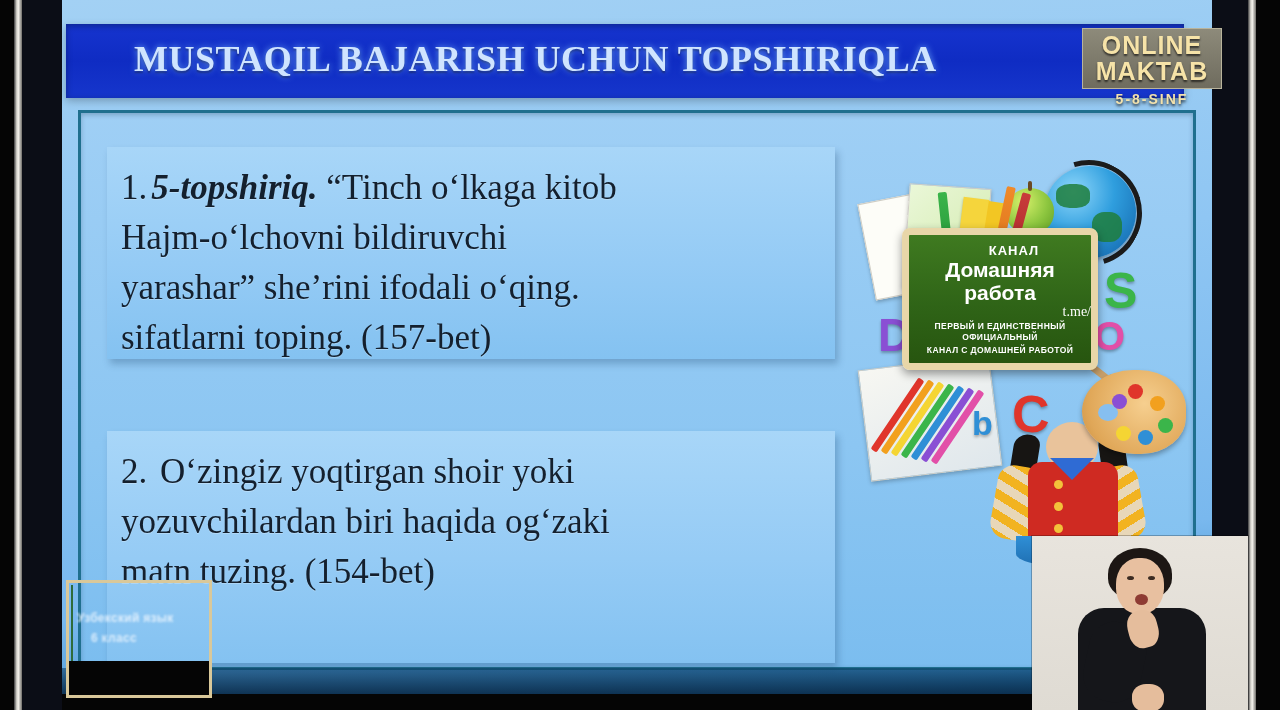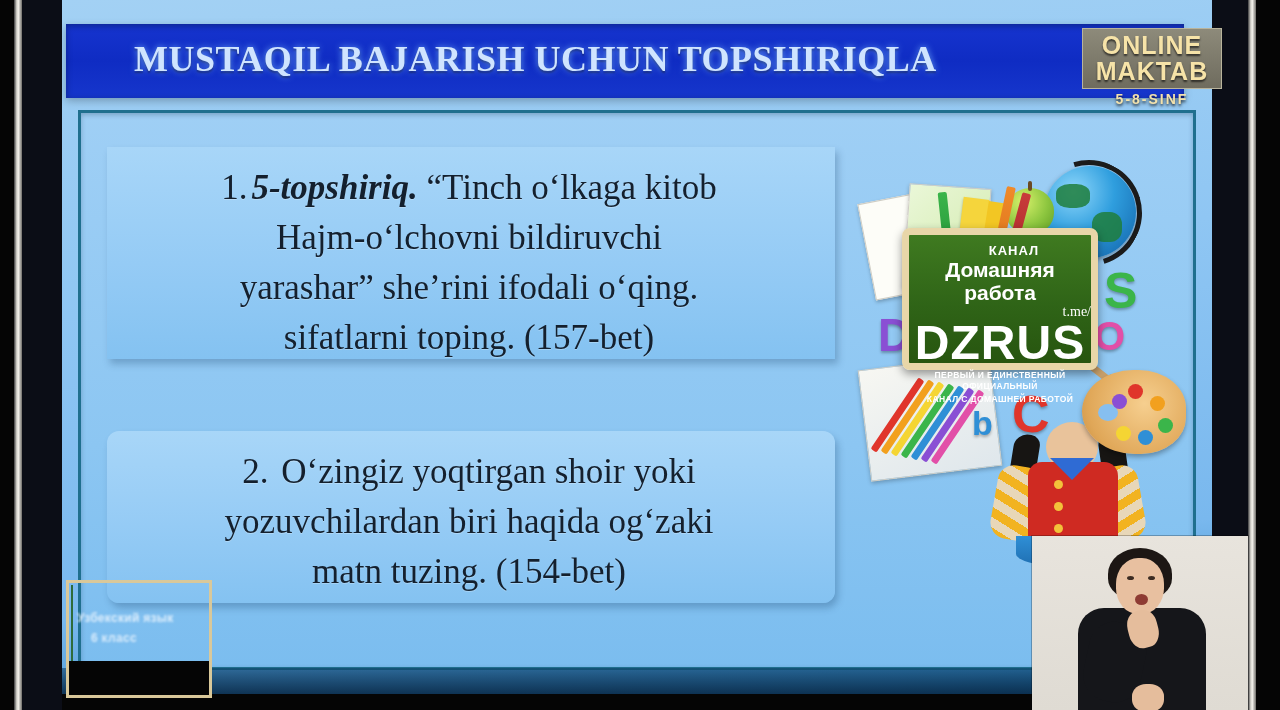--- a/index.html
+++ b/index.html
@@ -33,23 +33,23 @@
       color:#cfe4ff; text-shadow:0 0 7px rgba(120,180,255,.85), 0 2px 2px rgba(0,0,20,.5); }
 
   
   #panel { position:absolute; left:16px; top:110px; width:1118px; height:560px;
       border:3px solid #1f6f8e; background:linear-gradient(180deg,#9fcff5 0%, #8cc6f2 60%, #7bbdef 100%);
       box-shadow:0 2px 5px rgba(0,30,60,.25) inset; }
 
   .taskbox { position:absolute; left:26px; width:728px;
       background:linear-gradient(180deg,#a8d6f8 0%, #95cbf5 55%, #84c2f1 100%);
       box-shadow:3px 5px 7px rgba(20,60,100,.28);
-      padding:16px 18px 14px 14px;text-align:center; }
+      padding:16px 18px 14px 14px; }
   #task1 { top:34px;  height:212px; }
-  #task2 { top:318px; height:172px;border-radius:12px; }
+  #task2 { top:318px; height:232px; }
 
   .tline { font-family:"Liberation Serif", serif; font-size:35px; line-height:50px;
       color:#14202e; white-space:nowrap; text-shadow:0 1px 0 rgba(255,255,255,.25); }
   .tline .num { margin-right:4px; }
   .tline .bolditalic { font-weight:bold; font-style:italic; }
 
   
   #abmark { position:absolute; left:828px; top:385px; font-size:62px; font-weight:bold;
       font-family:"Liberation Serif", serif; color:rgba(90,140,190,.45); letter-spacing:4px;
       text-shadow:0 1px 0 rgba(255,255,255,.3); }
@@ -269,21 +269,20 @@
       <div class="dot" style="left:76px;top:48px;background:#3bb54a;"></div>
       <div class="dot" style="left:56px;top:60px;background:#2f8fd6;"></div>
       <div class="dot" style="left:34px;top:56px;background:#f5d533;"></div>
       <div class="dot" style="left:30px;top:24px;background:#8a4fd4;"></div>
     </div>
 
     <div id="chalkboard">
       <div class="cb1">КАНАЛ</div>
       <div class="cb2">Домашняя работа</div>
       <div class="cb3">t.me/</div>
-      <div class="cb4">DZRUS</div>
       <div class="cb5">ПЕРВЫЙ И ЕДИНСТВЕННЫЙ ОФИЦИАЛЬНЫЙ</div>
       <div class="cb5">КАНАЛ С ДОМАШНЕЙ РАБОТОЙ</div>
     </div>
   </div>
 
   <div id="girl">
     <div class="braidL"></div>
     <div class="braidR"></div>
     <div class="sleeveL"></div>
     <div class="sleeveR"></div>

